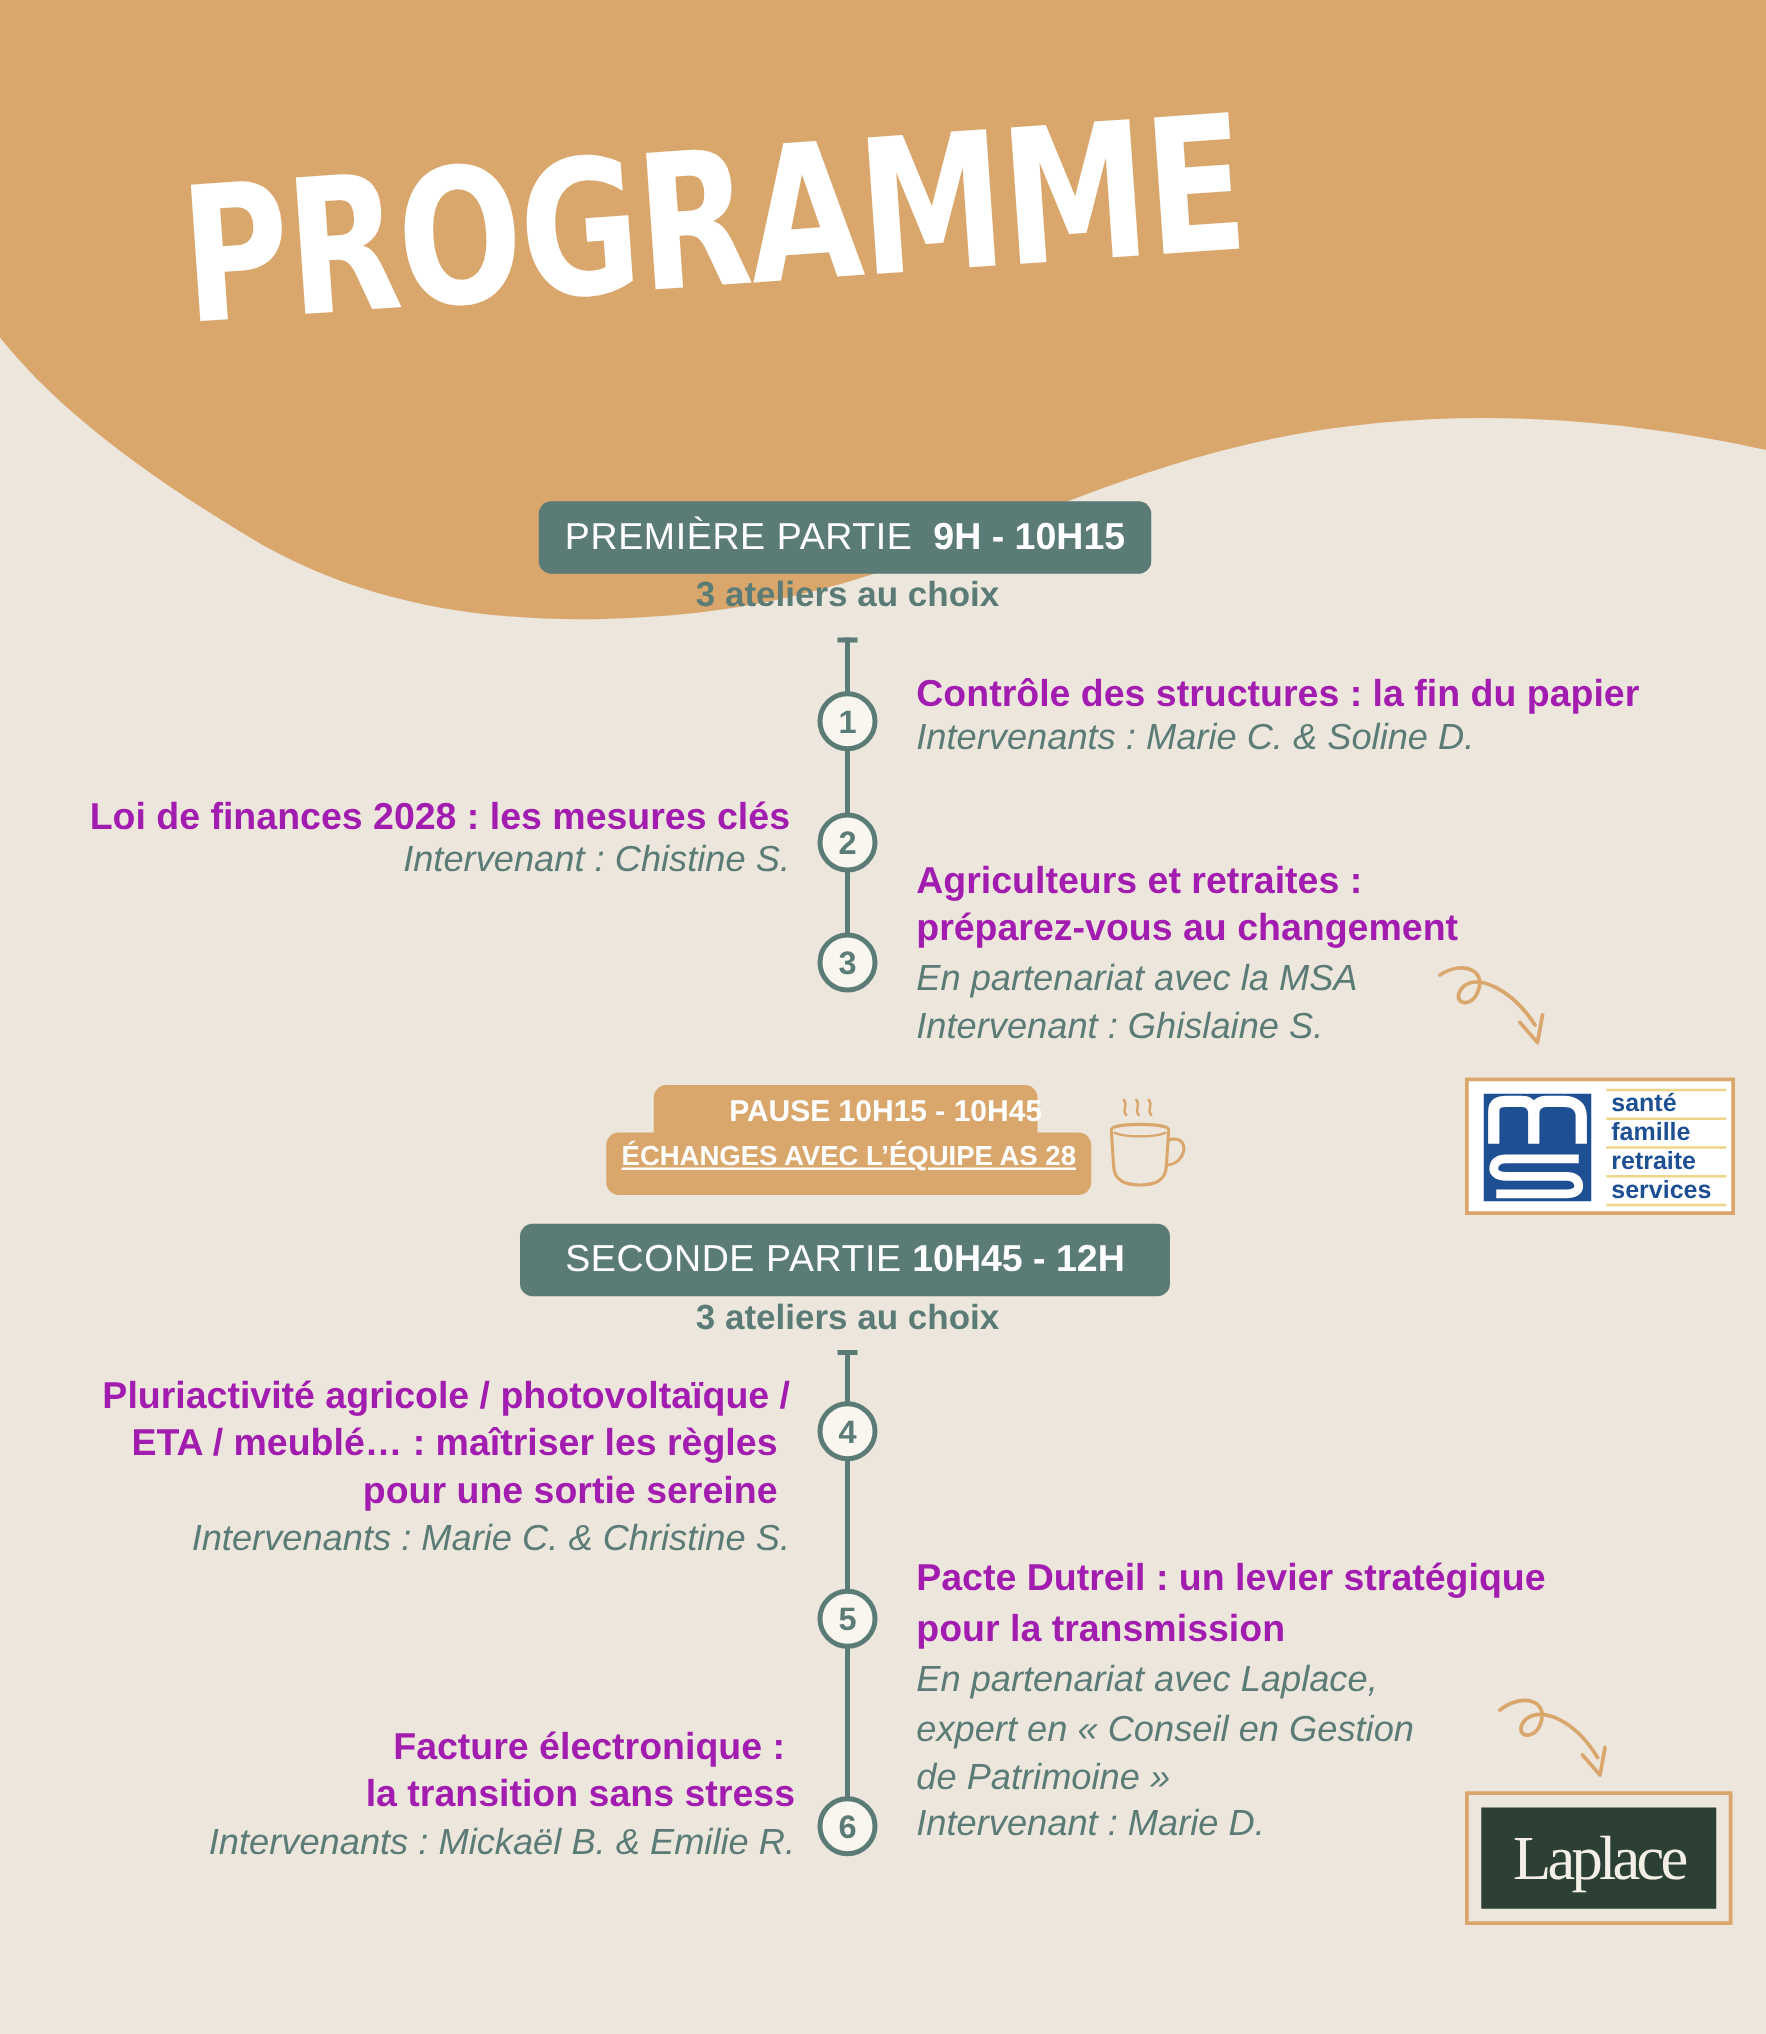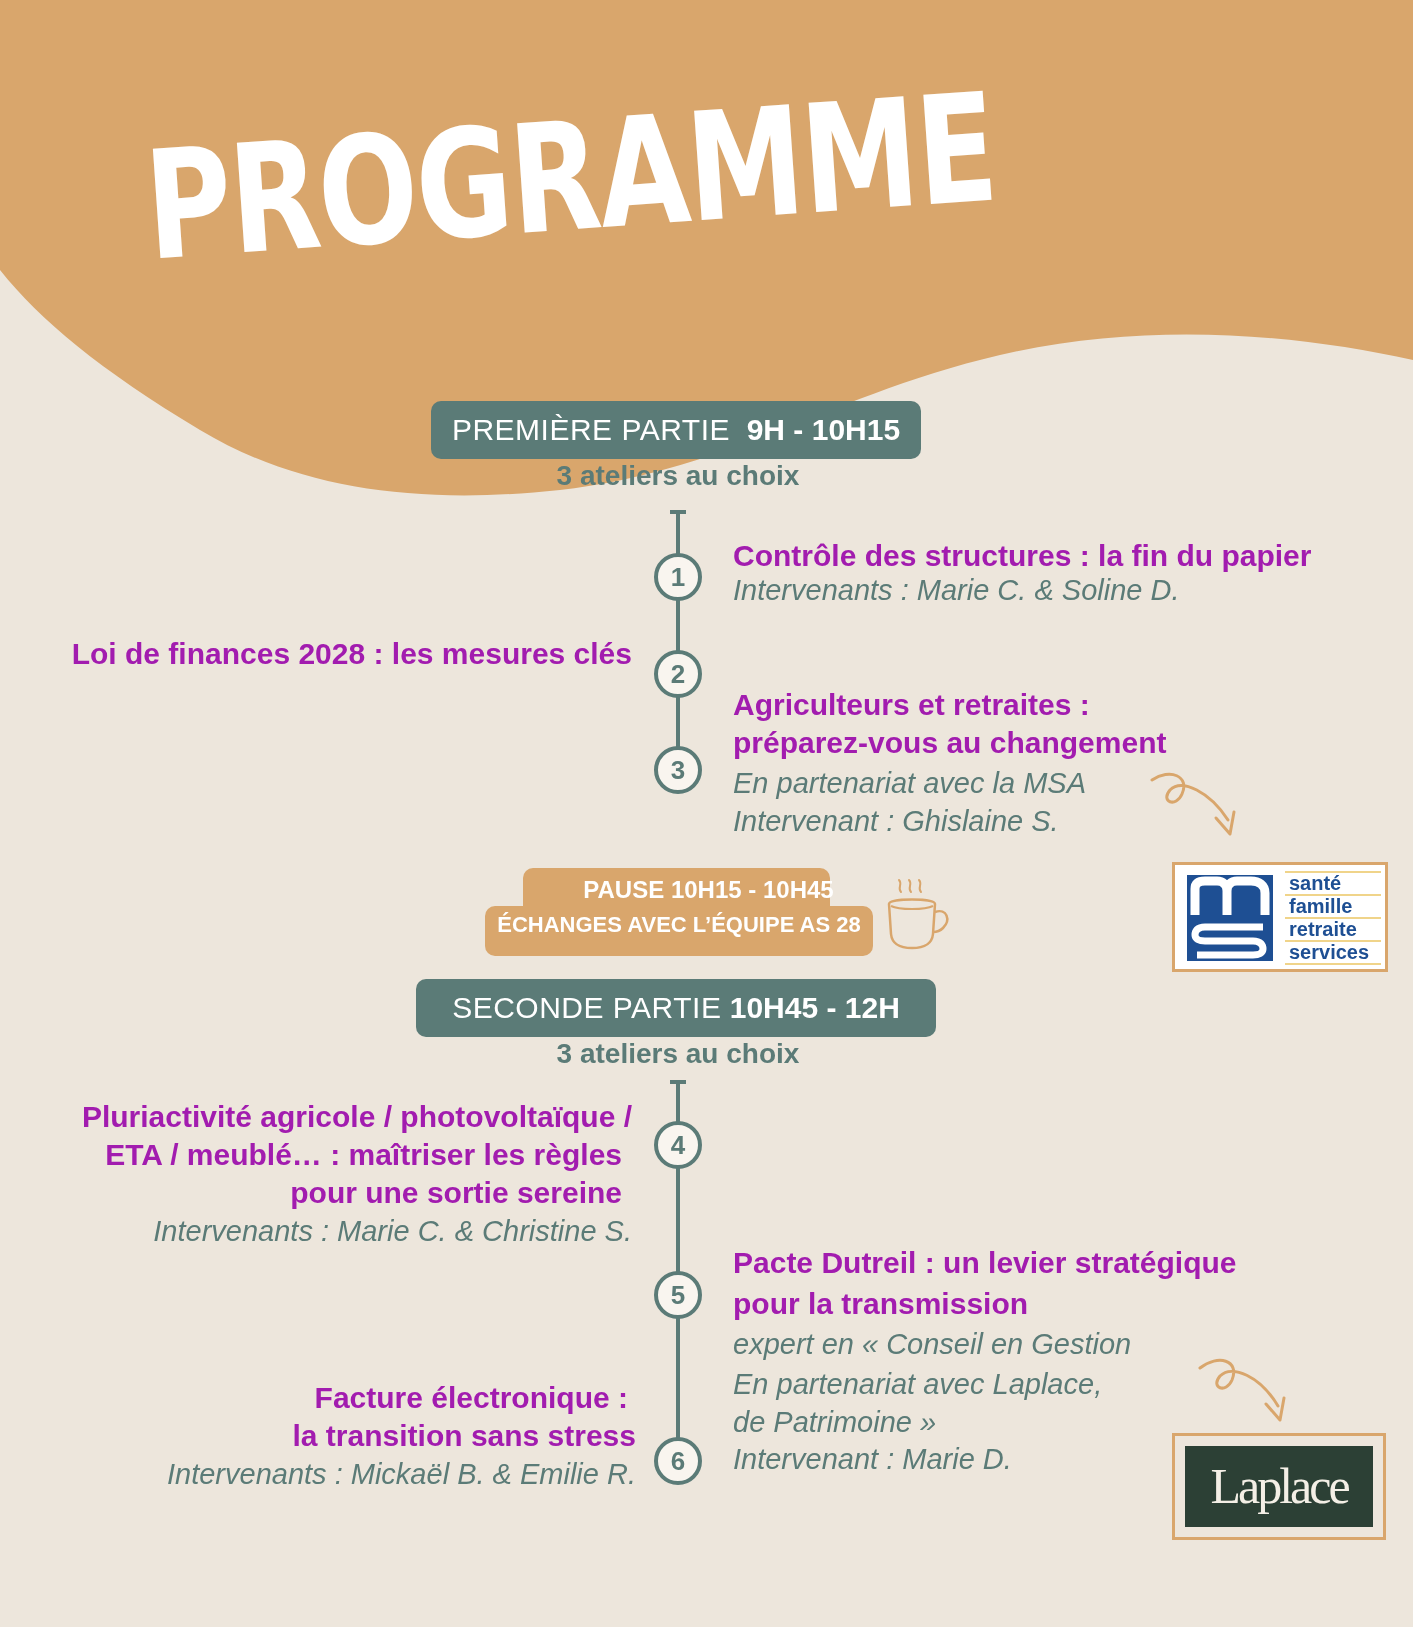--- a/index.html
+++ b/index.html
@@ -48,21 +48,21 @@
     position: absolute; left: 38px; top: 0; width: 307px; height: 50px;
     background: #d9a66c; border-radius: 10px;
   }
   .pause .bot {
     position: absolute; left: 0; top: 38px; width: 388px; height: 50px;
     background: #d9a66c; border-radius: 10px;
   }
   .pause .l1 { position: absolute; left: 38px; top: 8px; width: 371px; text-align: center;
     color: #fff; font-weight: bold; font-size: 24px; white-space: nowrap; }
   .pause .l2 { position: absolute; left: 0; top: 44px; width: 388px; text-align: center;
-    color: #fff; font-weight: bold; font-size: 22px; white-space: nowrap; }
+    color: #fff; font-weight: bold; font-size: 22px; white-space: nowrap; text-decoration: underline; }
   .logo-frame {
     position: absolute; border: 3px solid #d9a66c; background: #ffffff;
   }
   .msa-square {
     position: absolute; left: 12px; top: 10px; width: 86px; height: 86px; background: #1e4f93;
   }
   .msa-words { position: absolute; left: 110px; top: 6px; }
   .msa-word {
     font-weight: bold; font-size: 20px; color: #1e4f93; height: 21px; line-height: 20px;
     border-top: 2px solid #f0d48a; padding-left: 4px; width: 92px;
@@ -96,20 +96,21 @@
 <div class="num" style="top:650px;">2</div>
 <div class="num" style="top:746px;">3</div>
 
 <div class="item" style="left:733px; top:537px;">
   <div class="t">Contrôle des structures : la fin du papier</div>
   <div class="s" style="margin-top:-4px;">Intervenants : Marie C. &amp; Soline D.</div>
 </div>
 
 <div class="item left" style="right:781px; top:635px;">
   <div class="t">Loi de finances 2028 : les mesures clés</div>
+  <div class="s" style="margin-top:-4px;">Intervenant : Chistine S.</div>
 </div>
 
 <div class="item" style="left:733px; top:686px;">
   <div class="t">Agriculteurs et retraites :</div>
   <div class="t">préparez-vous au changement</div>
   <div class="s" style="margin-top:2px;">En partenariat avec la MSA</div>
   <div class="s">Intervenant : Ghislaine S.</div>
 </div>
 
 <svg style="position:absolute; left:1150px; top:772px;" width="110" height="80" viewBox="0 0 110 80">
@@ -161,22 +162,22 @@
 <div class="item left" style="right:781px; top:1098px;">
   <div class="t">Pluriactivité agricole / photovoltaïque /</div>
   <div class="t" style="margin-right:10px;">ETA / meublé… : maîtriser les règles</div>
   <div class="t" style="margin-right:10px;">pour une sortie sereine</div>
   <div class="s">Intervenants : Marie C. &amp; Christine S.</div>
 </div>
 
 <div class="item" style="left:733px; top:1226px;">
   <div class="t" style="line-height:41px;margin-top:16px;">Pacte Dutreil : un levier stratégique</div>
   <div class="t" style="line-height:41px;">pour la transmission</div>
+  <div class="s" style="line-height:40px;">En partenariat avec Laplace,</div>
   <div class="s" style="line-height:40px;">expert en « Conseil en Gestion</div>
-  <div class="s" style="line-height:40px;">En partenariat avec Laplace,</div>
   <div class="s" style="line-height:36px;">de Patrimoine »</div>
   <div class="s" style="line-height:38px;">Intervenant : Marie D.</div>
 </div>
 
 <div class="item left" style="right:777px; top:1379px;">
   <div class="t" style="margin-right:8px;">Facture électronique :</div>
   <div class="t">la transition sans stress</div>
   <div class="s">Intervenants : Mickaël B. &amp; Emilie R.</div>
 </div>
 

